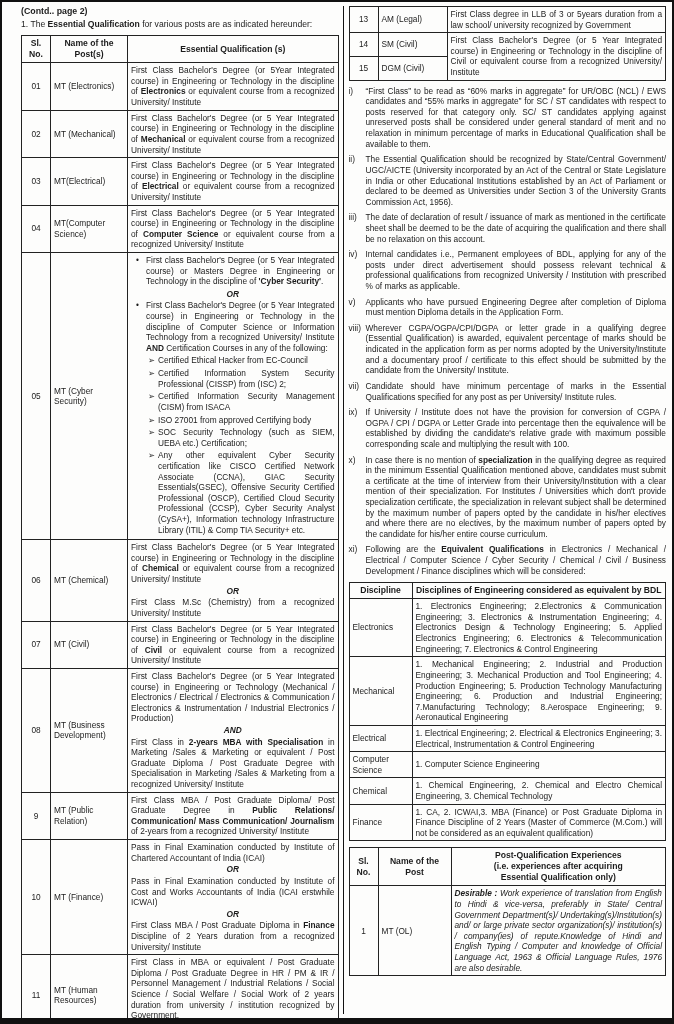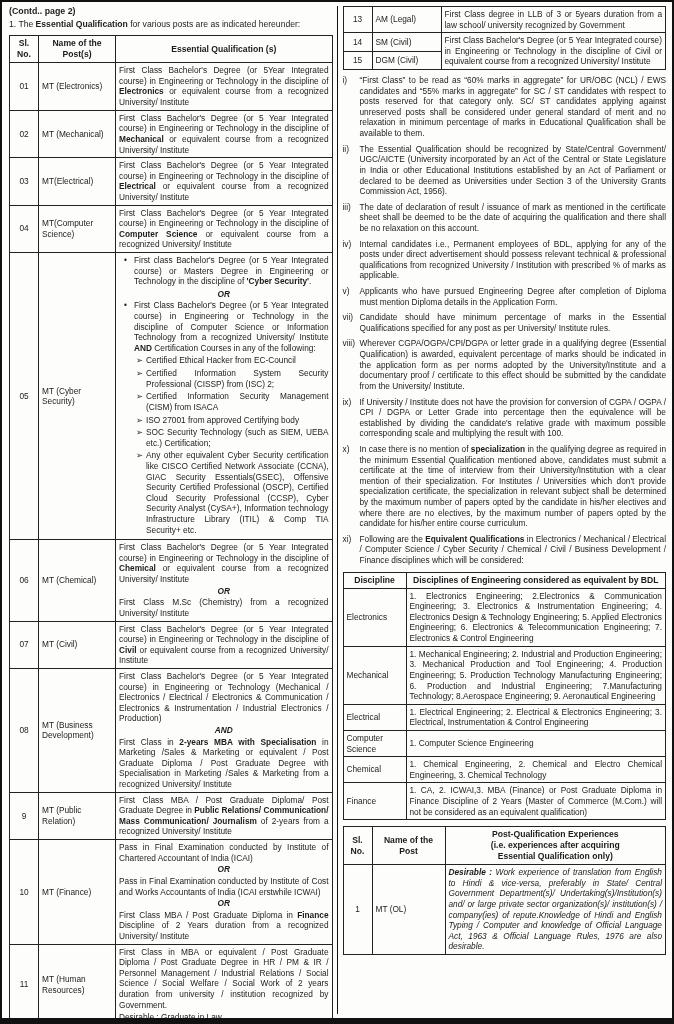--- a/index.html
+++ b/index.html
@@ -1,20 +1,20 @@
 <!DOCTYPE html>
 <html><head>
 <meta charset="utf-8">
 <style>
   html,body{margin:0;padding:0;background:#e8e8e6;}
   body{width:674px;height:1024px;font-family:"Liberation Sans",sans-serif;color:#1c1c1c;}
   .page{box-sizing:border-box;width:674px;height:1024px;background:#fdfdfc;border:2px solid #111;
         border-bottom:6px solid #111;padding:4px 6px 4px 7px;display:flex;overflow:hidden;}
   .col{flex:1 1 0;font-size:8.3px;line-height:1.28;}
-  .col-left{padding-right:4px;}
+  .col-left{padding-right:4px;margin-left:12px;}
   .col-right{padding-left:5px;display:flex;flex-direction:column;}
   .divider{flex:0 0 1px;background:#111;}
   .contd-top{font-weight:bold;font-size:8.8px;margin:0 0 2px;}
   .intro{font-size:8.6px;margin:0 0 5px;}
   table{border-collapse:collapse;width:100%;}
   th,td{border:1px solid #222;padding:2px 3px;vertical-align:middle;}
   th{font-weight:bold;text-align:center;font-size:8.6px;}
   td.sl{width:22px;text-align:center;}
   td.post{width:70px;}
   td.qual{text-align:justify;}
@@ -183,26 +183,26 @@
       </div>
       <div class="note">
         <span class="nl">iv)</span>
         <div class="nt">Internal candidates i.e., Permanent employees of BDL, applying for any of the posts under direct advertisement should possess relevant technical &amp; professional qualifications from recognized University / Institution with prescribed % of marks as applicable.</div>
       </div>
       <div class="note">
         <span class="nl">v)</span>
         <div class="nt">Applicants who have pursued Engineering Degree after completion of Diploma must mention Diploma details in the Application Form.</div>
       </div>
       <div class="note">
+        <span class="nl">viii)</span>
+        <div class="nt">Wherever CGPA/OGPA/CPI/DGPA or letter grade in a qualifying degree (Essential Qualification) is awarded, equivalent percentage of marks should be indicated in the application form as per norms adopted by the University/Institute and a documentary proof / certificate to this effect should be submitted by the candidate from the University/ Institute.</div>
+      </div>
+      <div class="note">
         <span class="nl">vii)</span>
         <div class="nt">Candidate should have minimum percentage of marks in the Essential Qualifications specified for any post as per University/ Institute rules.</div>
-      </div>
-      <div class="note">
-        <span class="nl">viii)</span>
-        <div class="nt">Wherever CGPA/OGPA/CPI/DGPA or letter grade in a qualifying degree (Essential Qualification) is awarded, equivalent percentage of marks should be indicated in the application form as per norms adopted by the University/Institute and a documentary proof / certificate to this effect should be submitted by the candidate from the University/ Institute.</div>
       </div>
       <div class="note">
         <span class="nl">ix)</span>
         <div class="nt">If University / Institute does not have the provision for conversion of CGPA / OGPA / CPI / DGPA or Letter Grade into percentage then the equivalence will be established by dividing the candidate's relative grade with maximum possible corresponding scale and multiplying the result with 100.</div>
       </div>
       <div class="note">
         <span class="nl">x)</span>
         <div class="nt">In case there is no mention of <b>specialization</b> in the qualifying degree as required in the minimum Essential Qualification mentioned above, candidates must submit a certificate at the time of interview from their University/Institution with a clear mention of their specialization. For Institutes / Universities which don't provide specialization certificate, the specialization in relevant subject shall be determined by the maximum number of papers opted by the candidate in his/her electives and where there are no electives, by the maximum number of papers opted by the candidate for his/her entire course curriculum.</div>
       </div>
       <div class="note">

